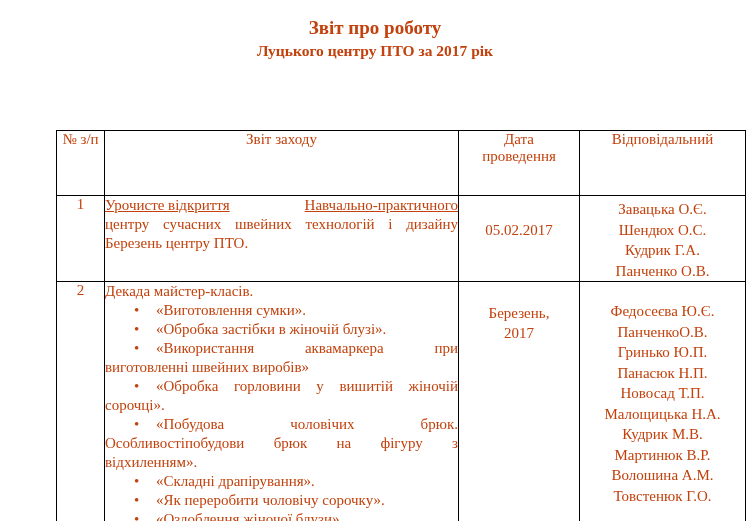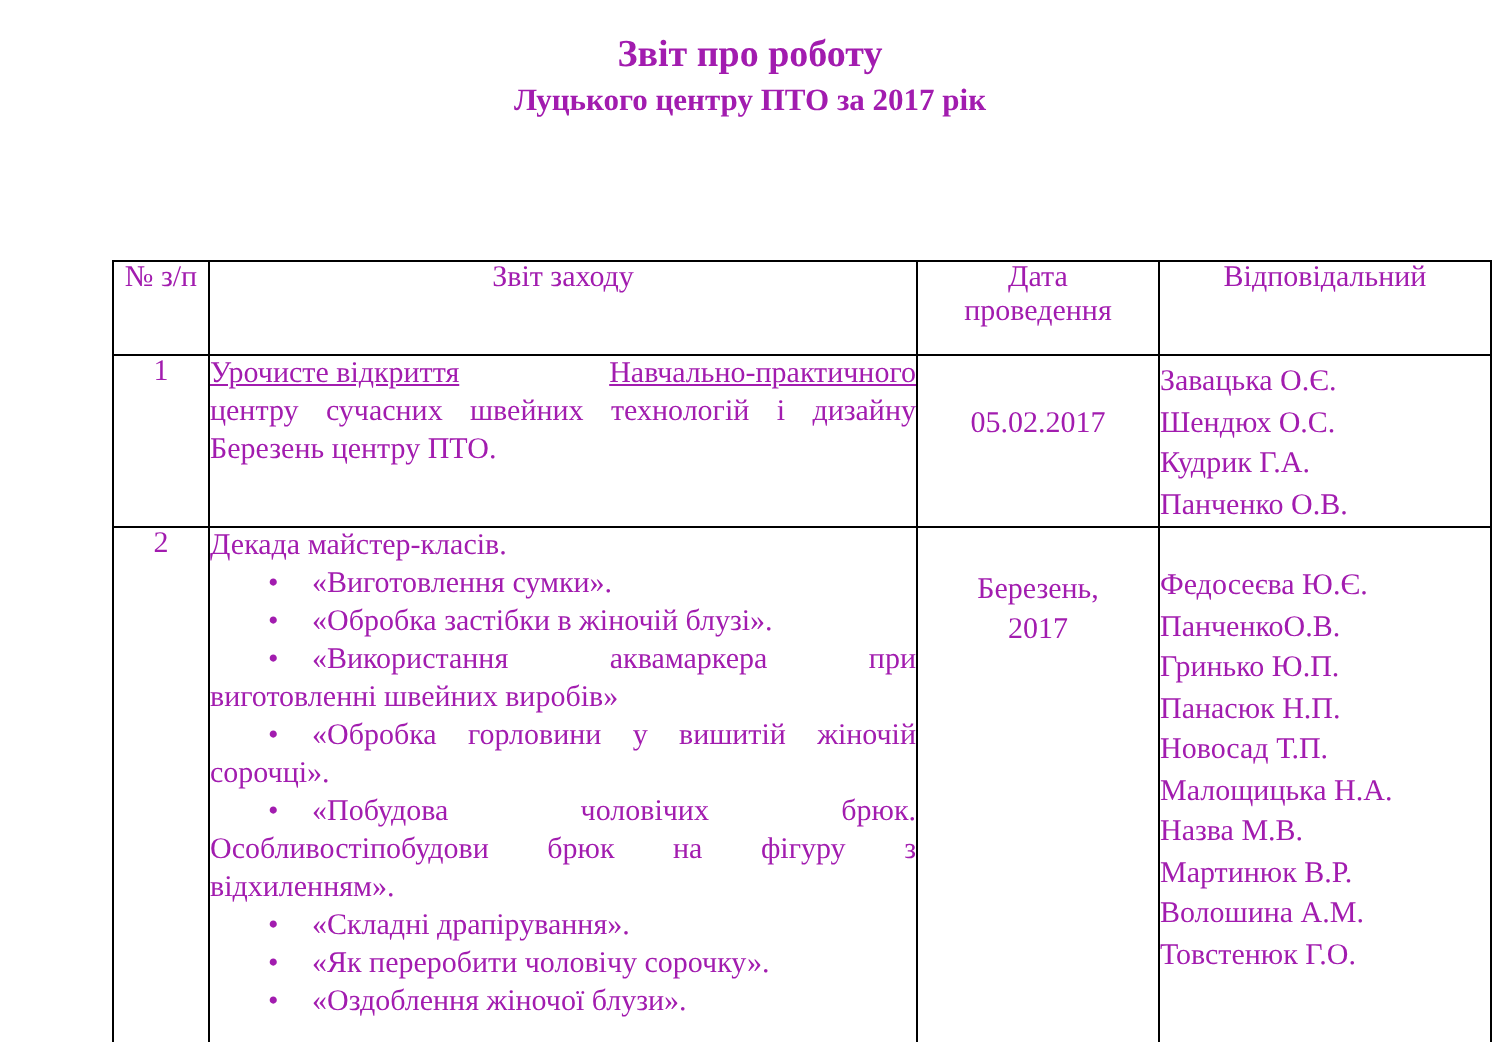--- a/index.html
+++ b/index.html
@@ -4,21 +4,21 @@
 <style>
   * { margin: 0; padding: 0; box-sizing: border-box; }
   html, body { background: #fff; }
   .page {
     position: relative;
     width: 750px;
     height: 521px;
     background: #ffffff;
     overflow: hidden;
     font-family: "Liberation Serif", "DejaVu Serif", serif;
-    color: #a21caf;
+    color: #c2410c;
   }
   .title-block {
     position: absolute;
     top: 15px;
     left: 0;
     width: 750px;
     text-align: center;
   }
   .t1 { font-size: 19px; font-weight: bold; line-height: 26px; }
   .t2 { font-size: 15.5px; font-weight: bold; line-height: 19px; }
@@ -34,40 +34,40 @@
     table-layout: fixed;
     font-size: 15px;
   }
   table.report th, table.report td {
     border: 1.5px solid #000;
     vertical-align: top;
     padding: 0;
     overflow: hidden;
   }
   thead th {
-    height: 47px;
+    height: 65px;
     vertical-align: middle;
     text-align: center;
     font-weight: normal;
     line-height: 17px;
     font-size: 15px;
   }
   tr.r1 > td { height: 73px; }
   tr.r2 > td { height: 300px; }
 
   td.c-num { text-align: center; padding-top: 2px; }
   td.c-act { padding: 3px 7px 0 7px; }
   .line { line-height: 19px; }
   .split { display: flex; justify-content: space-between; text-decoration: underline; }
   .jl { text-align: justify; text-align-last: justify; }
   .bl { position: relative; padding-left: 51px; }
   .bl .dot { position: absolute; left: 29px; top: 0; }
 
   td.c-date { text-align: center; line-height: 20px; }
-  td.c-resp { text-align: left; line-height: 20.5px; }
+  td.c-resp { text-align: center; line-height: 20.5px; }
   tr.r1 td.c-date { padding-top: 24px; }
   tr.r1 td.c-resp { padding-top: 3px; }
   tr.r2 td.c-date { padding-top: 21px; }
   tr.r2 td.c-resp { padding-top: 19px; }
 </style>
 </head>
 <body>
 
 <div class="page">
 
@@ -153,21 +153,21 @@
           <div>Березень,</div>
           <div>2017</div>
         </td>
         <td class="c-resp">
           <div>Федосеєва Ю.Є.</div>
           <div>ПанченкоО.В.</div>
           <div>Гринько Ю.П.</div>
           <div>Панасюк Н.П.</div>
           <div>Новосад Т.П.</div>
           <div>Малощицька Н.А.</div>
-          <div>Назва М.В.</div>
+          <div>Кудрик М.В.</div>
           <div>Мартинюк В.Р.</div>
           <div>Волошина А.М.</div>
           <div>Товстенюк Г.О.</div>
         </td>
       </tr>
     </tbody>
   </table>
 </div>
 
 </body></html>

